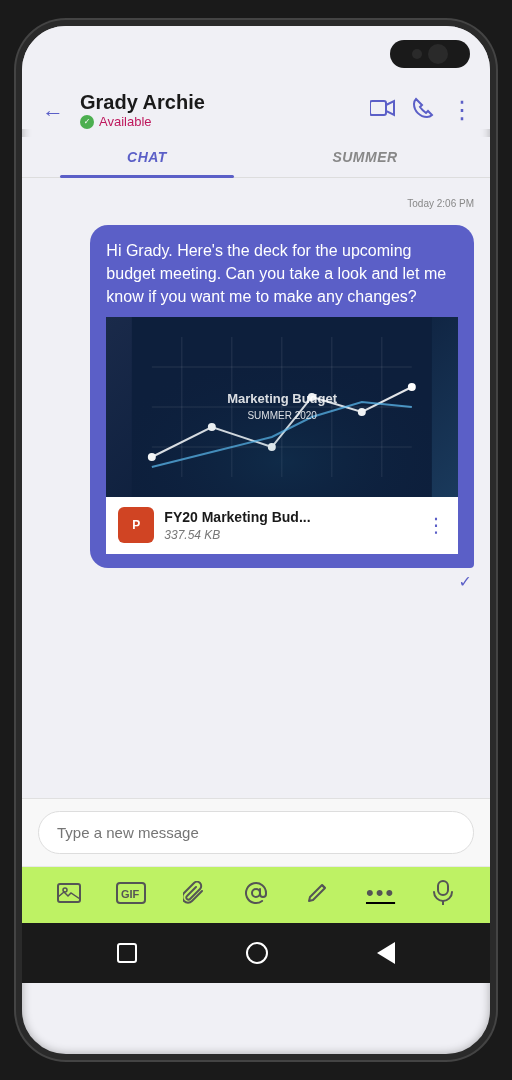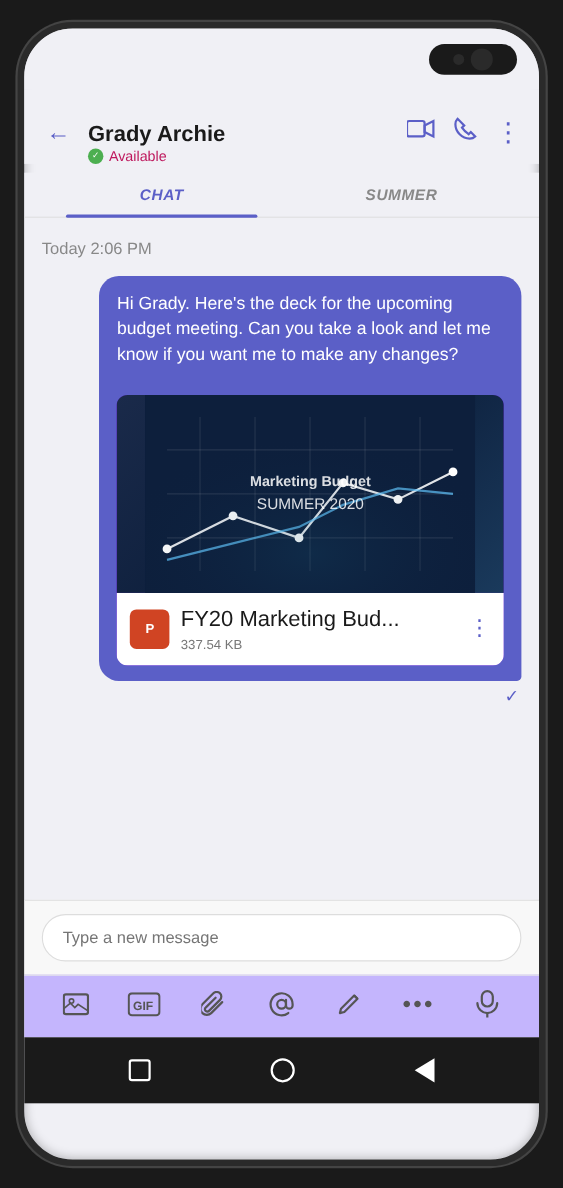--- a/index.html
+++ b/index.html
@@ -70,21 +70,20 @@
 
     .back-btn {
       color: #5b5fc7;
       font-size: 22px;
       cursor: pointer;
       padding: 4px;
     }
 
     .contact-info {
       flex: 1;
-      margin-top: 20px;
     }
 
     .contact-name {
       font-size: 20px;
       font-weight: 600;
       color: #1a1a1a;
     }
 
     .contact-status {
       display: flex;
@@ -164,42 +163,42 @@
       background: #f0f0f5;
       flex: 1;
       padding: 20px 16px;
       overflow-y: auto;
       height: 620px;
       display: flex;
       flex-direction: column;
     }
 
     .timestamp {
-      text-align: left;
+      text-align: right;
       color: #888;
-      font-size: 15px;
+      font-size: 10px;
       margin-bottom: 16px;
     }
 
     .message-bubble {
       background: #5b5fc7;
       color: white;
       border-radius: 18px 18px 4px 18px;
       padding: 14px 16px;
       max-width: 88%;
       align-self: flex-end;
       font-size: 16px;
       line-height: 1.45;
     }
 
     .attachment-card {
-      background: #6d28d9;
-      border-radius: 10px;
+      background: #5eead4;
+      border-radius: 0;
       overflow: hidden;
-      margin-top: 24px;
+      margin-top: 8px;
     }
 
     .attachment-preview {
       width: 100%;
       height: 180px;
       background: linear-gradient(135deg, #1a2a4a 0%, #0d1f3c 50%, #1a3a5c 100%);
       position: relative;
       overflow: hidden;
       display: flex;
       align-items: center;
@@ -242,28 +241,29 @@
       font-size: 14px;
       font-weight: bold;
       flex-shrink: 0;
     }
 
     .file-details {
       flex: 1;
     }
 
     .file-name {
-      font-size: 20px;
-      font-weight: 400;
+      font-size: 14px;
+      font-weight: 700;
       color: #1a1a1a;
     }
 
     .file-size {
       font-size: 12px;
       color: #777;
+      font-style: italic;
     }
 
     .file-menu {
       color: #5b5fc7;
       font-size: 20px;
       cursor: pointer;
     }
 
     .sent-check {
       align-self: flex-end;
@@ -286,26 +286,27 @@
       border: 1px solid #ddd;
       border-radius: 24px;
       padding: 12px 18px;
       font-size: 15px;
       color: #0369a1;
       outline: none;
     }
 
     
     .toolbar {
-      background: #c4b5fd;
+      background: #bef264;
       display: flex;
       justify-content: space-around;
       align-items: center;
       padding: 8px 16px 12px;
       border-top: 1px solid #e8e8e8;
+      text-decoration: underline;
     }
 
     .toolbar-icon {
       color: #555;
       font-size: 22px;
       cursor: pointer;
       display: flex;
       align-items: center;
       justify-content: center;
       width: 36px;
@@ -431,21 +432,21 @@
             <rect x="0" y="0" width="300" height="180" fill="url(#serverglow)" opacity="0.3"></rect>
             <defs>
               <radialGradient id="serverglow" cx="50%" cy="80%" r="60%">
                 <stop offset="0%" stop-color="#1a6080" stop-opacity="0.6"></stop>
                 <stop offset="100%" stop-color="#0d1f3c" stop-opacity="0"></stop>
               </radialGradient>
             </defs>
           </svg>
           <div class="attachment-label">
             <div style="font-weight:600;font-size:13px;">Marketing Budget</div>
-            <div style="font-size:14px;">SUMMER 2020</div>
+            <div style="font-size:10px;">SUMMER 2020</div>
           </div>
         </div>
         <div class="attachment-info">
           <div class="ppt-icon">
             <span style="font-size:12px;font-weight:900;">P</span>
           </div>
           <div class="file-details">
             <div class="file-name">FY20 Marketing Bud...</div>
             <div class="file-size">337.54 KB</div>
           </div>

